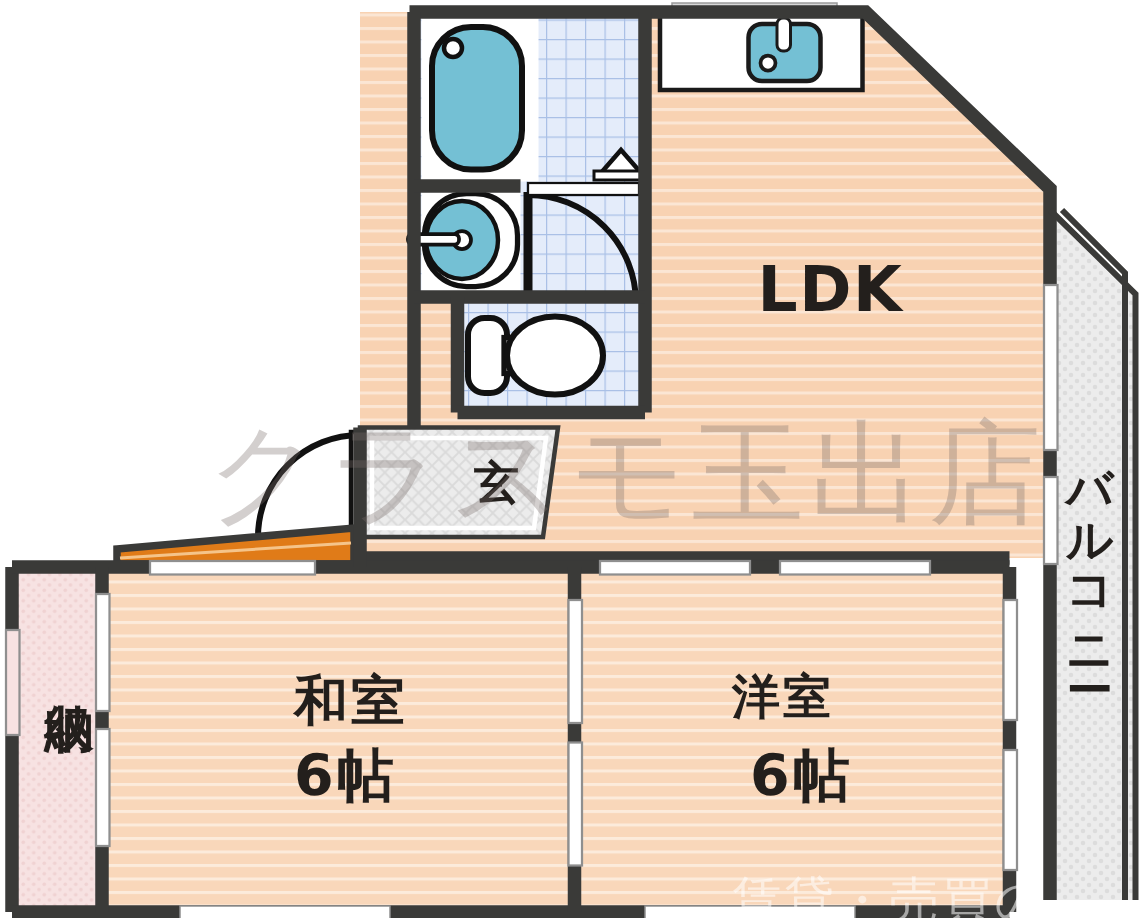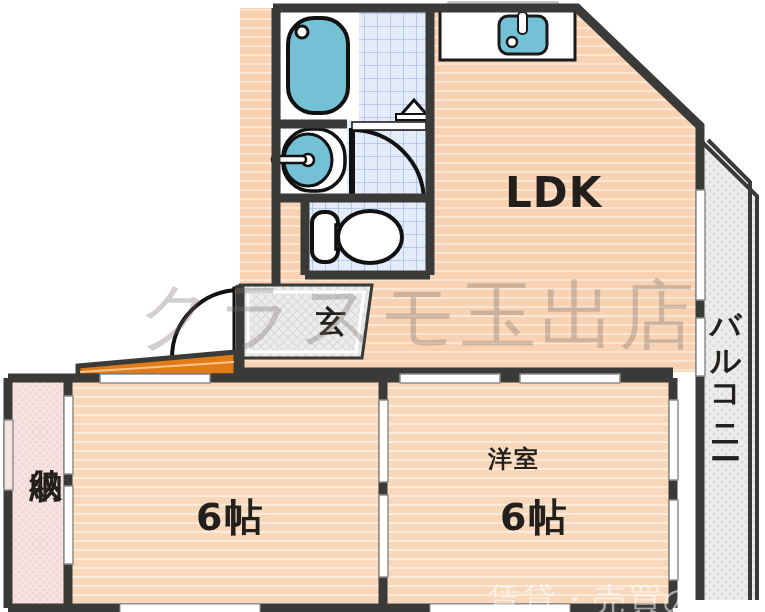--- a/index.html
+++ b/index.html
@@ -48,21 +48,21 @@
   }
   .lbl-washitsu2 {
     left: 196px;
     top: 492px;
     font-size: 38px;
     letter-spacing: 2px;
   }
   .lbl-yoshitsu {
     left: 488px;
     top: 443px;
-    font-size: 24px;
+    font-size: 32px;
     letter-spacing: 2px;
     font-family: Liberation Mono, monospace;
   }
   .lbl-yoshitsu2 {
     left: 500px;
     top: 492px;
     font-size: 38px;
     letter-spacing: 2px;
   }
   .lbl-storage {
@@ -283,20 +283,21 @@
       <rect x="120" y="604" width="140" height="9" fill="#ffffff" stroke="#8f8f8f" stroke-width="1"></rect>
       <rect x="430" y="604" width="140" height="9" fill="#ffffff" stroke="#8f8f8f" stroke-width="1"></rect>
     </g>
 
   </svg>
 
   <div class="lbl lbl-ldk">LDK</div>
 
   <div class="lbl lbl-gen">玄</div>
 
+  <div class="lbl lbl-washitsu">和室</div>
   <div class="lbl lbl-washitsu2">6帖</div>
 
   <div class="lbl lbl-yoshitsu">洋室</div>
   <div class="lbl lbl-yoshitsu2">6帖</div>
 
   <div class="lbl lbl-storage">収納</div>
 
   <div class="lbl lbl-balcony">バルコニー</div>
 
   <div class="wm wm-main">クラスモ玉出店</div>

